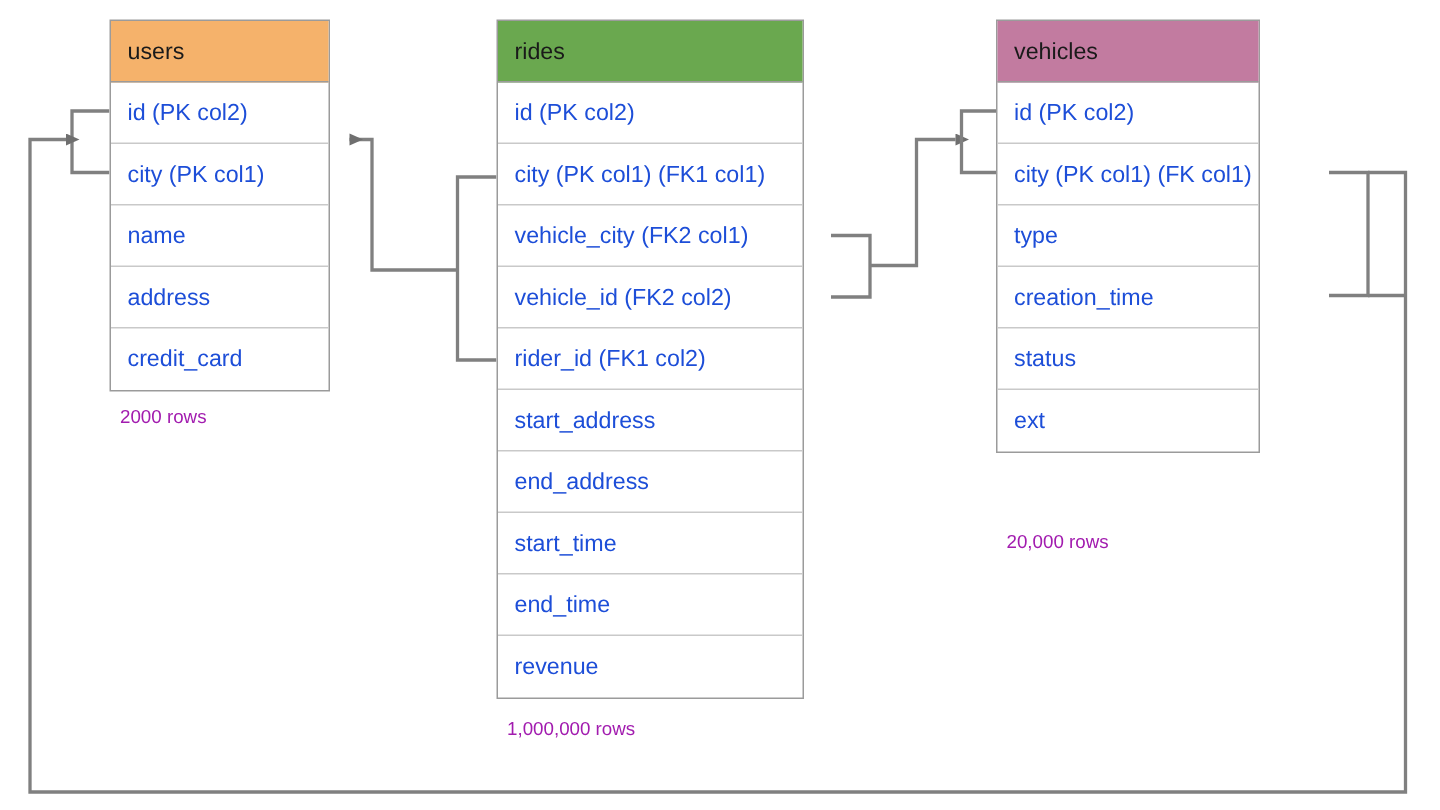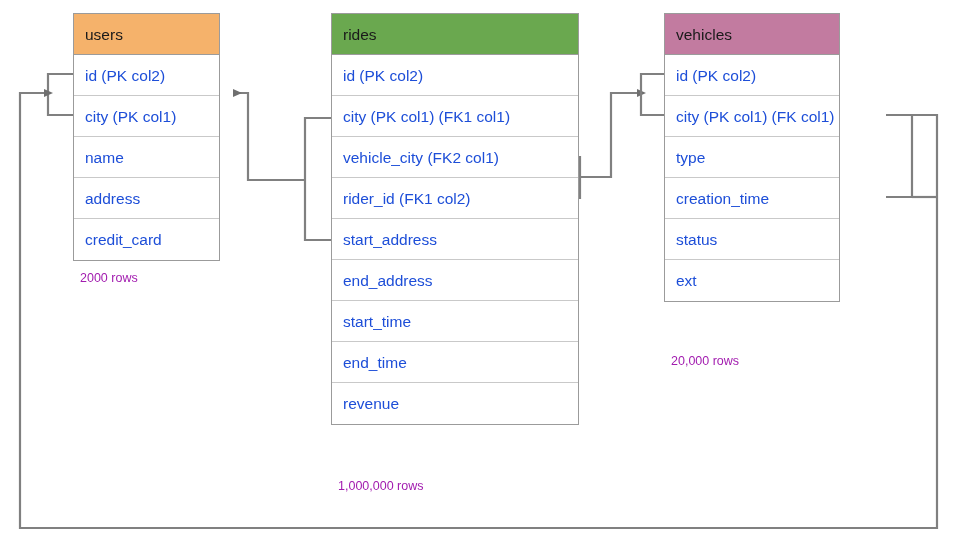--- a/index.html
+++ b/index.html
@@ -110,25 +110,26 @@
   <div class="er-table" style="left:73px; top:13px; width:147px;">
     <div class="er-header" style="background:#f5b26b;">users</div>
     <div class="er-row">id (PK col2)</div>
     <div class="er-row">city (PK col1)</div>
     <div class="er-row">name</div>
     <div class="er-row">address</div>
     <div class="er-row last">credit_card</div>
   </div>
   <div class="er-caption" style="left:80px; top:271px;">2000 rows</div>
 
-  <div class="er-table" style="left:331px; top:13px; width:248px;">
+  <div class="er-table" style="left:331px; top:13px; width:205px;">
     <div class="er-header" style="background:#6aa84f;">rides</div>
     <div class="er-row">id (PK col2)</div>
     <div class="er-row">city (PK col1) (FK1 col1)</div>
     <div class="er-row">vehicle_city (FK2 col1)</div>
+    <div class="er-row">vehicle_id (FK2 col2)</div>
     <div class="er-row">rider_id (FK1 col2)</div>
     <div class="er-row">start_address</div>
     <div class="er-row">end_address</div>
     <div class="er-row">start_time</div>
     <div class="er-row">end_time</div>
     <div class="er-row last">revenue</div>
   </div>
   <div class="er-caption" style="left:338px; top:479px;">1,000,000 rows</div>
 
   <div class="er-table" style="left:664px; top:13px; width:176px;">

